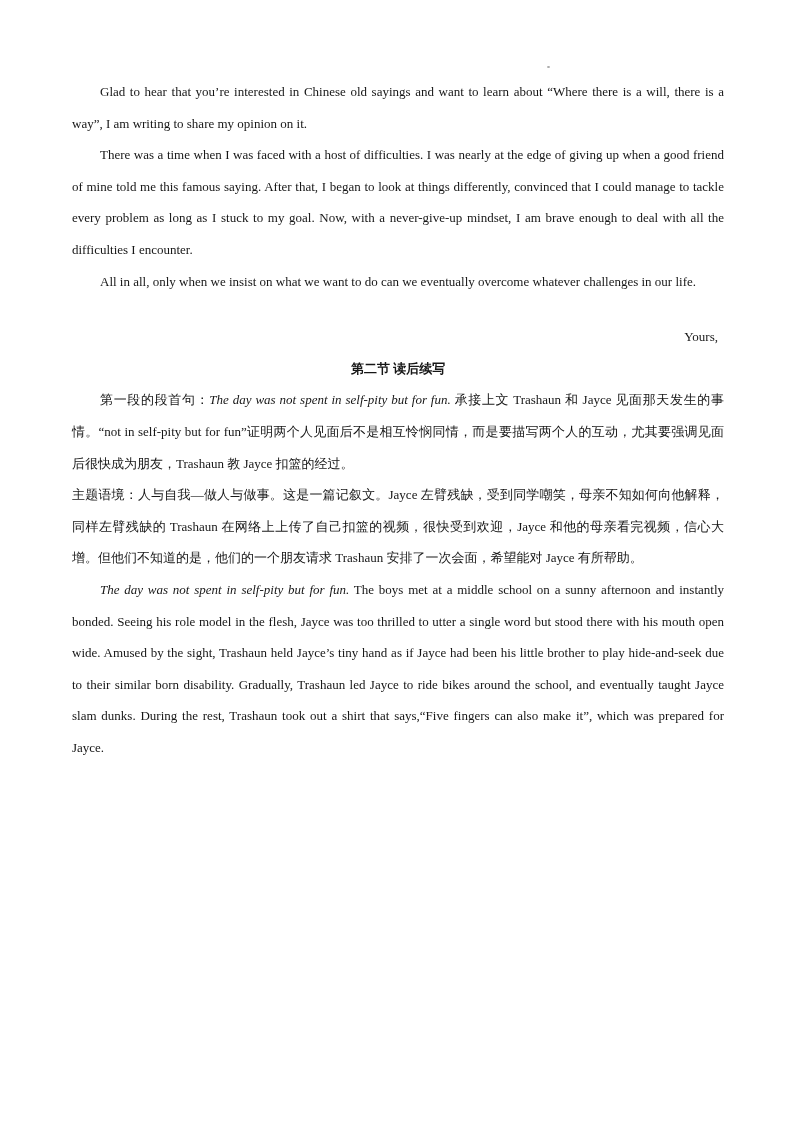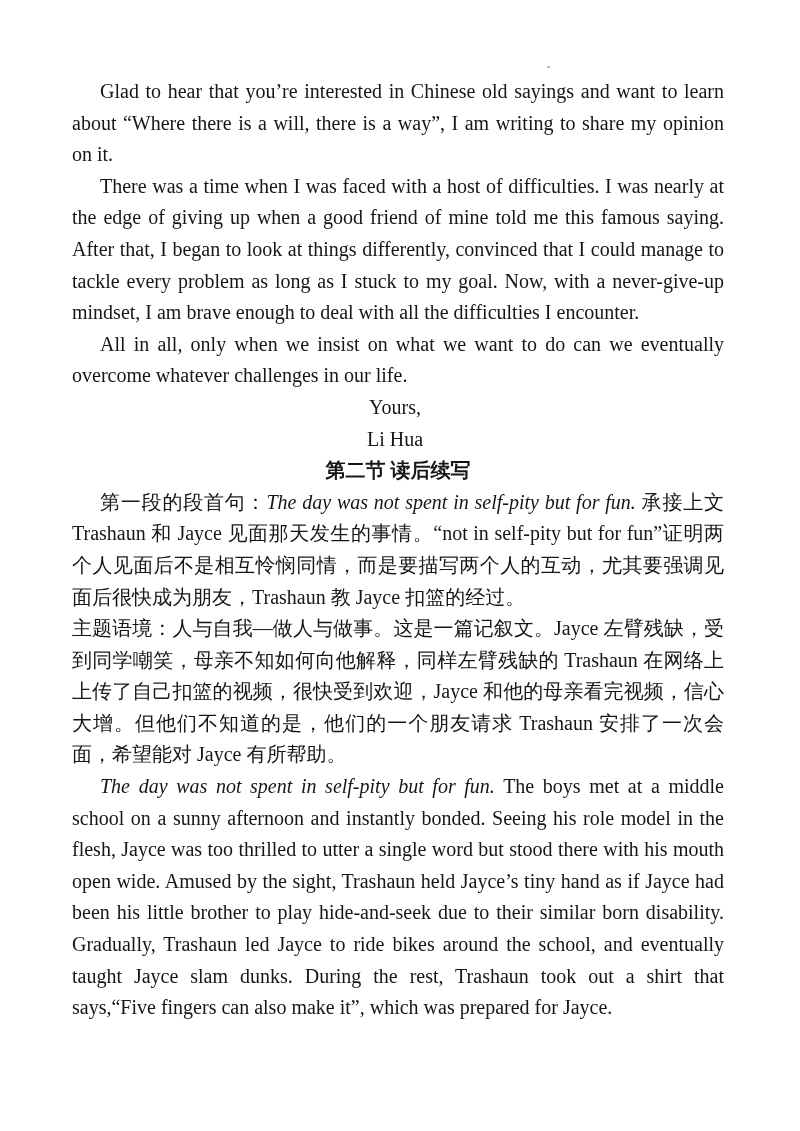--- a/index.html
+++ b/index.html
@@ -4,38 +4,39 @@
 <style>
   * { margin: 0; padding: 0; box-sizing: border-box; }
   html, body { background: #ffffff; }
   .page {
     position: relative;
     width: 800px;
     height: 1131px;
     background: #ffffff;
     overflow: hidden;
     font-family: "Liberation Serif", "DejaVu Serif", serif;
-    font-size: 20px;
+    font-size: 13px;
     line-height: 31.6px;
     color: #161616;
   }
   .content {
     position: absolute;
     top: 76px;
     left: 72px;
     width: 652px;
   }
   .para {
     text-align: justify;
     text-indent: 28px;
   }
   .para.no-indent { text-indent: 0; }
   .right-line {
-    text-align: center;
+    text-align: right;
     padding-right: 6px;
+    margin-top: 24px;
   }
   .heading-bold {
     font-weight: bold;
     text-indent: 0;
     text-align: center;
   }
   .italic-seg { font-style: italic; }
   .artifact-dot {
     position: absolute;
     left: 547px;
@@ -55,21 +56,20 @@
   <div class="content">
 
     <p class="para">Glad to hear that you’re interested in Chinese old sayings and want to learn about “Where there is a will, there is a way”, I am writing to share my opinion on it.</p>
 
     <p class="para">There was a time when I was faced with a host of difficulties. I was nearly at the edge of giving up when a good friend of mine told me this famous saying. After that, I began to look at things differently, convinced that I could manage to tackle every problem as long as I stuck to my goal. Now, with a never-give-up mindset, I am brave enough to deal with all the difficulties I encounter.</p>
 
     <p class="para">All in all, only when we insist on what we want to do can we eventually overcome whatever challenges in our life.</p>
 
     <p class="right-line">Yours,</p>
 
-    <p class="right-line">Li Hua</p>
 
     <p class="para heading-bold">第二节 读后续写</p>
 
     <p class="para"><span>第一段的段首句：</span><span class="italic-seg">The day was not spent in self-pity but for fun.</span><span> 承接上文 Trashaun 和 Jayce 见面那天发生的事情。“not in self-pity but for fun”证明两个人见面后不是相互怜悯同情，而是要描写两个人的互动，尤其要强调见面后很快成为朋友，Trashaun 教 Jayce 扣篮的经过。</span></p>
 
     <p class="para no-indent">主题语境：人与自我—做人与做事。这是一篇记叙文。Jayce 左臂残缺，受到同学嘲笑，母亲不知如何向他解释，同样左臂残缺的 Trashaun 在网络上上传了自己扣篮的视频，很快受到欢迎，Jayce 和他的母亲看完视频，信心大增。但他们不知道的是，他们的一个朋友请求 Trashaun 安排了一次会面，希望能对 Jayce 有所帮助。</p>
 
 
 
     <p class="para"><span class="italic-seg">The day was not spent in self-pity but for fun.</span><span> The boys met at a middle school on a sunny afternoon and instantly bonded. Seeing his role model in the flesh, Jayce was too thrilled to utter a single word but stood there with his mouth open wide. Amused by the sight, Trashaun held Jayce’s tiny hand as if Jayce had been his little brother to play hide-and-seek due to their similar born disability. Gradually, Trashaun led Jayce to ride bikes around the school, and eventually taught Jayce slam dunks. During the rest, Trashaun took out a shirt that says,“Five fingers can also make it”, which was prepared for Jayce.</span></p>

